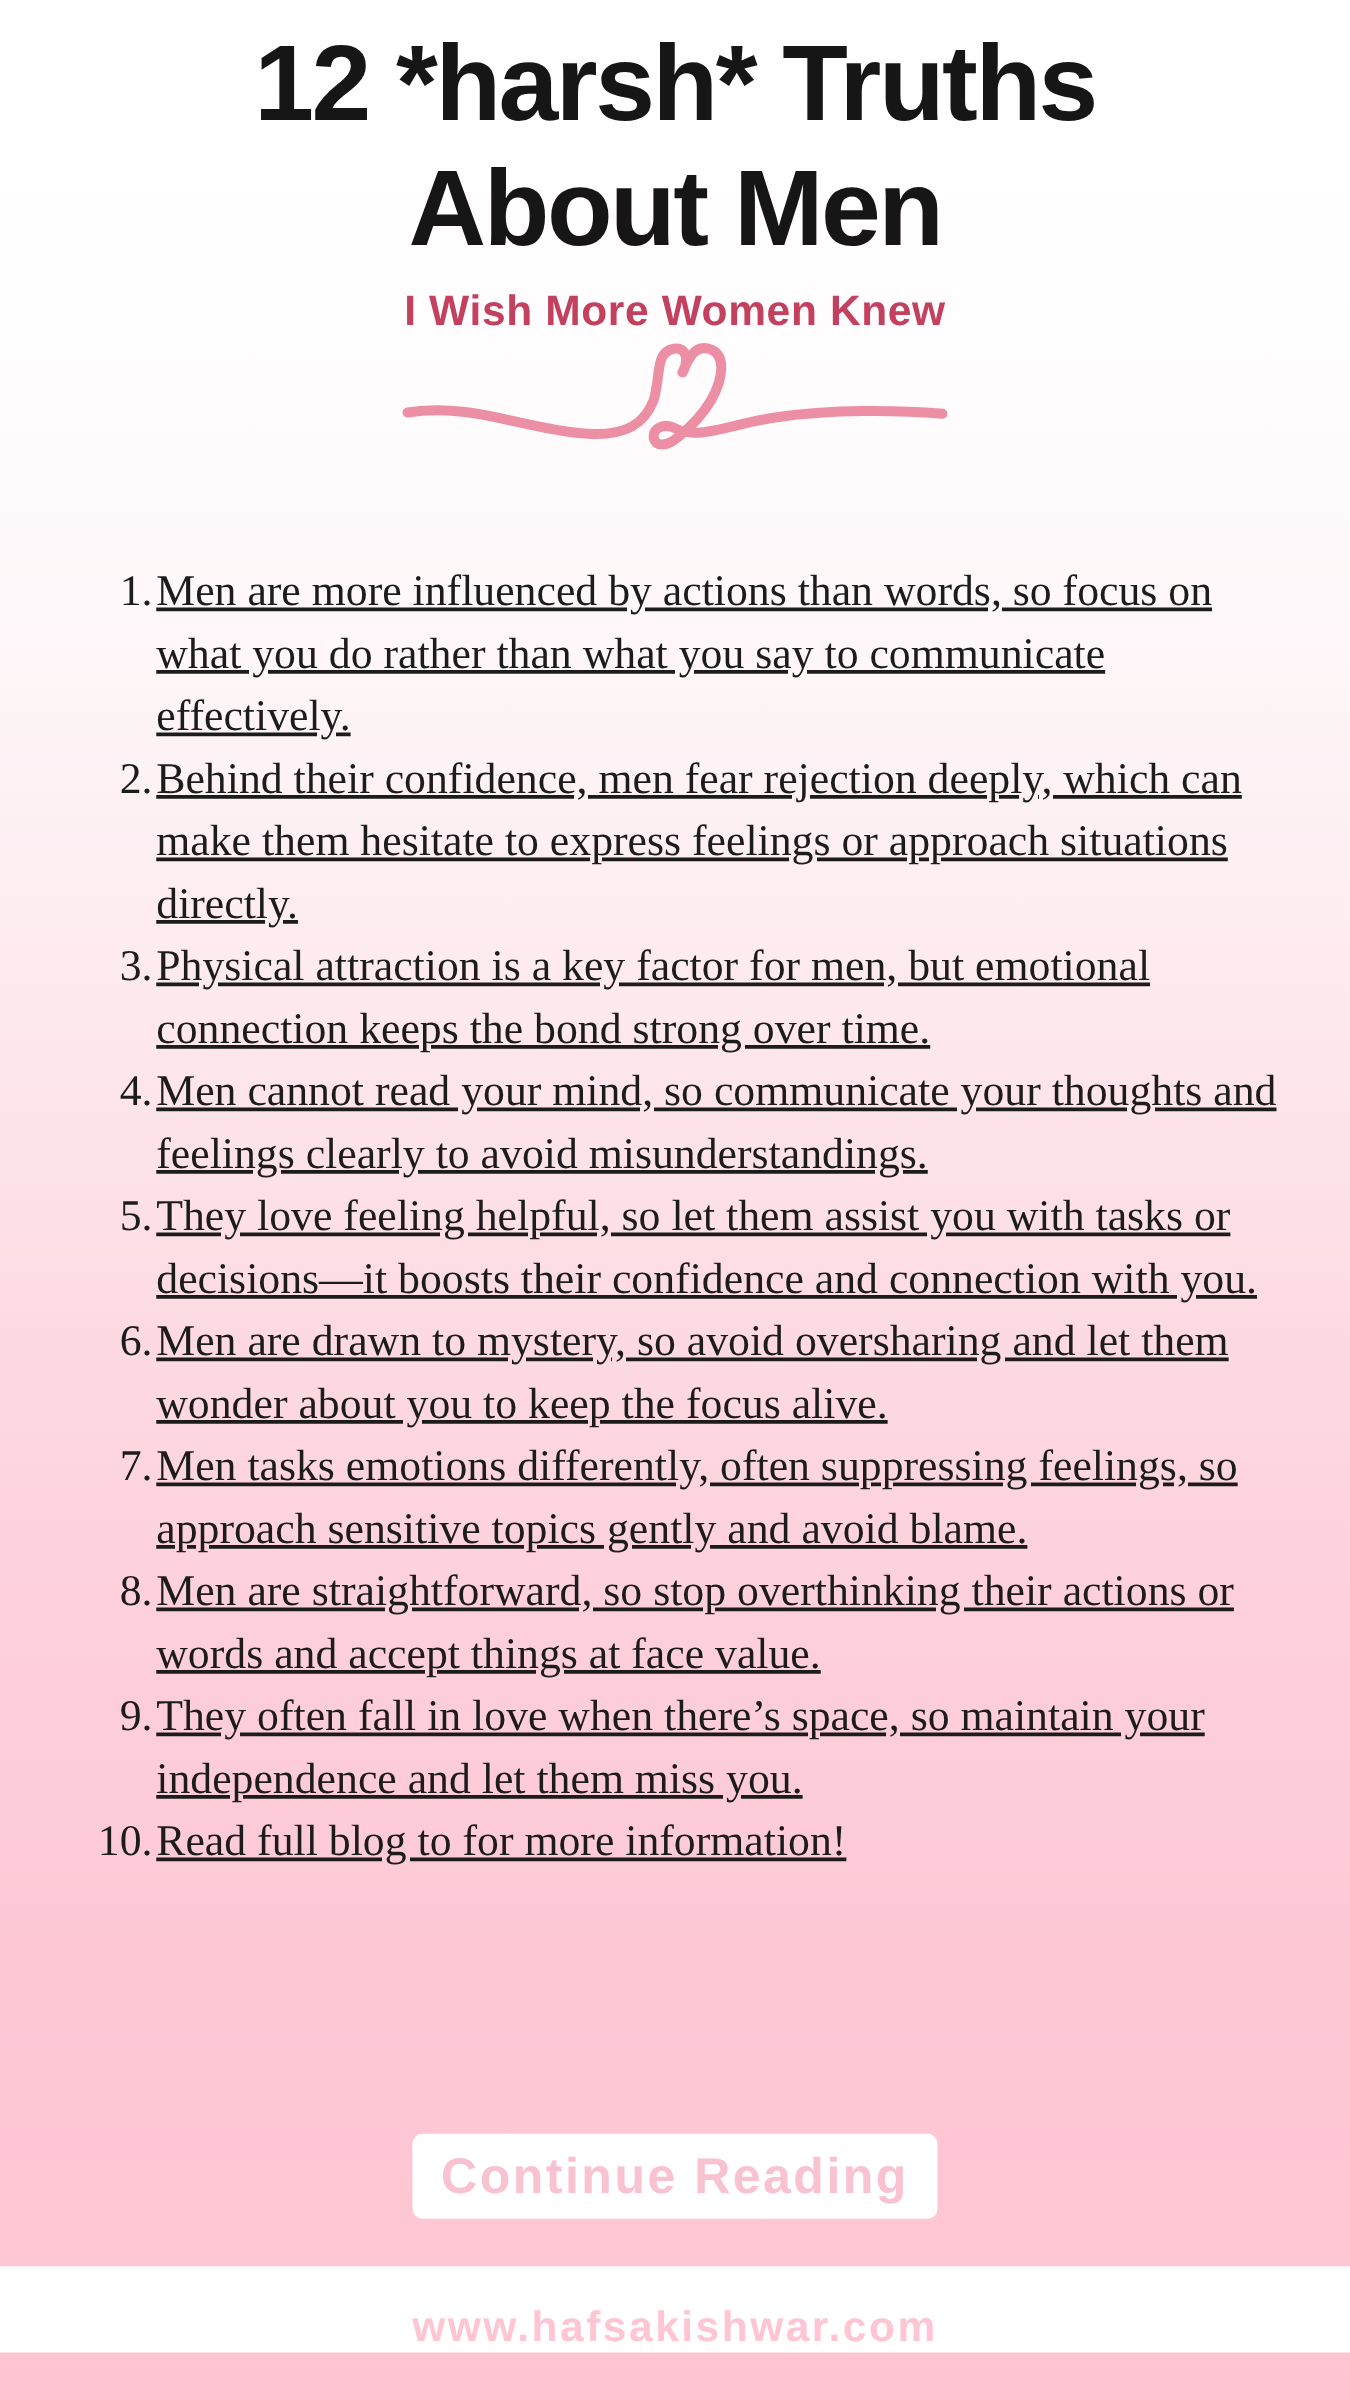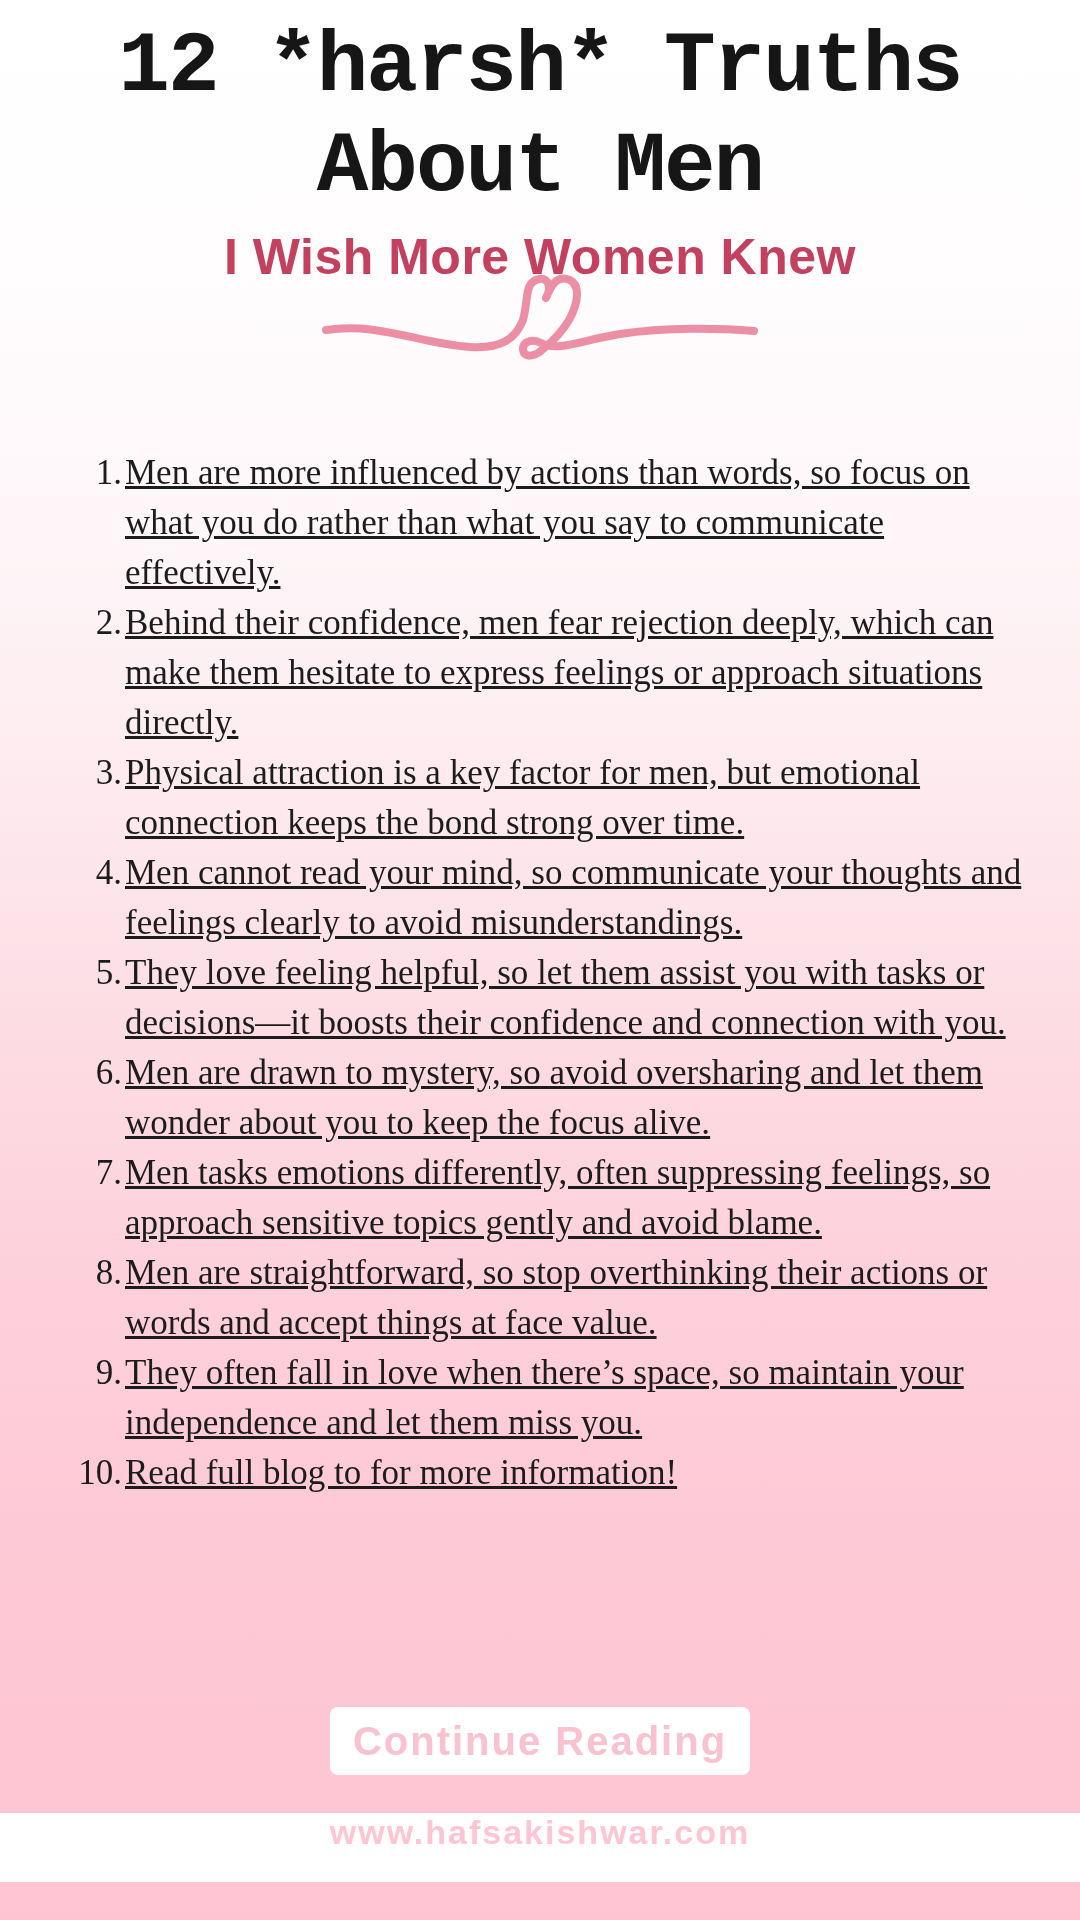--- a/index.html
+++ b/index.html
@@ -18,25 +18,25 @@
       #fdd0dc 67%,
       #fec9d6 80%,
       var(--bg_bottom,#ffc4d2) 100%);
   }
   .header{position:absolute;top:0;left:0;width:100%;text-align:center;}
   .title{
     margin:0;padding-top:18px;
     font-size:86px;line-height:1.16;
     font-weight:bold;letter-spacing:-2px;
     color:var(--title_text,#161616);
-    font-family:Liberation Mono, monospace;
+    font-family:Liberation Sans, sans-serif;
   }
   .subtitle{
     margin:0;padding-top:14px;
-    font-size:50px;line-height:1.0;
+    font-size:34px;line-height:1.0;
     font-weight:bold;letter-spacing:0.5px;
     color:var(--accent,#c4405f);
   }
   .squiggle{
     position:absolute;top:270px;left:320px;
     width:440px;height:90px;
   }
   .truths{
     position:absolute;top:448px;left:74px;
     width:950px;
@@ -56,21 +56,21 @@
     font-family:"Liberation Sans",sans-serif;
     font-size:40px;font-weight:bold;letter-spacing:2px;
     color:var(--button_text,#f9c2d1);
     cursor:pointer;
     display:flex;align-items:center;justify-content:center;
   }
   .footer-band{
     position:absolute;top:1813px;left:0;
     width:100%;height:69px;
     background:var(--footer_band_bg,#ffffff);
-    display:flex;align-items:flex-start;justify-content:center;
+    display:flex;align-items:flex-end;justify-content:center;
   }
   .footer-url{
     font-size:34px;font-weight:bold;letter-spacing:2px;
     color:var(--footer_text,#ffc5d3);
     text-decoration:none;
   }
 </style>
 </head>
 <body>
 

